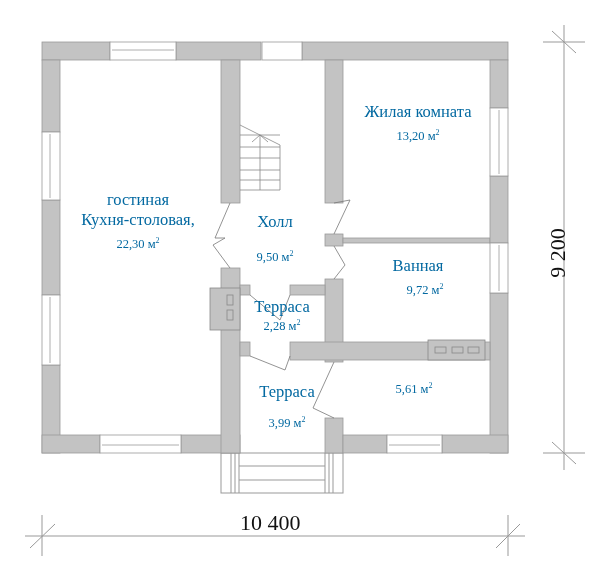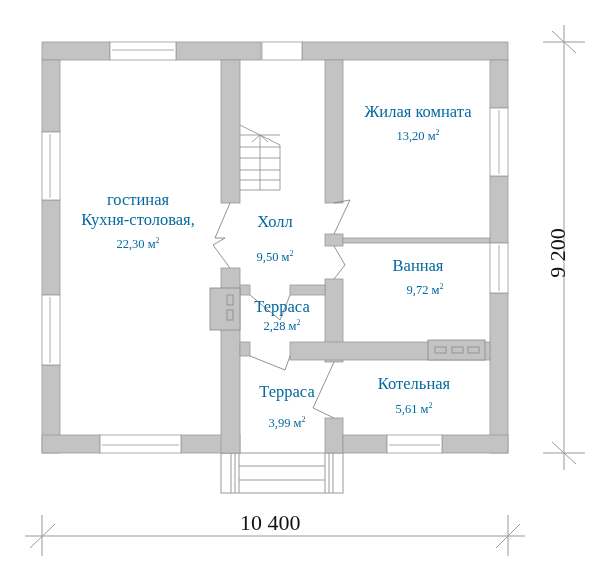--- a/index.html
+++ b/index.html
@@ -158,18 +158,17 @@
   <span class="room-name">Терраса</span>
   <span class="room-area" style="margin-top:-2px"><span>2,28 м</span><sup>2</sup></span>
 </div>
 
 <div class="room-label" style="left:287px; top:382px;text-align:center;">
   <span class="room-name">Терраса</span>
   <span class="room-area" style="margin-top:10px"><span>3,99 м</span><sup>2</sup></span>
 </div>
 
 <div class="room-label" style="left:414px; top:374px;">
-  <span class="room-name">Котельная</span>
   <span class="room-area" style="margin-top:4px"><span>5,61 м</span><sup>2</sup></span>
 </div>
 
 <div class="dim" style="left:240px; top:510px;">10 400</div>
 <div class="dim dim-v" style="left:518px; top:240px; width:80px; text-align:center;">9 200</div>
 
 </body></html>

